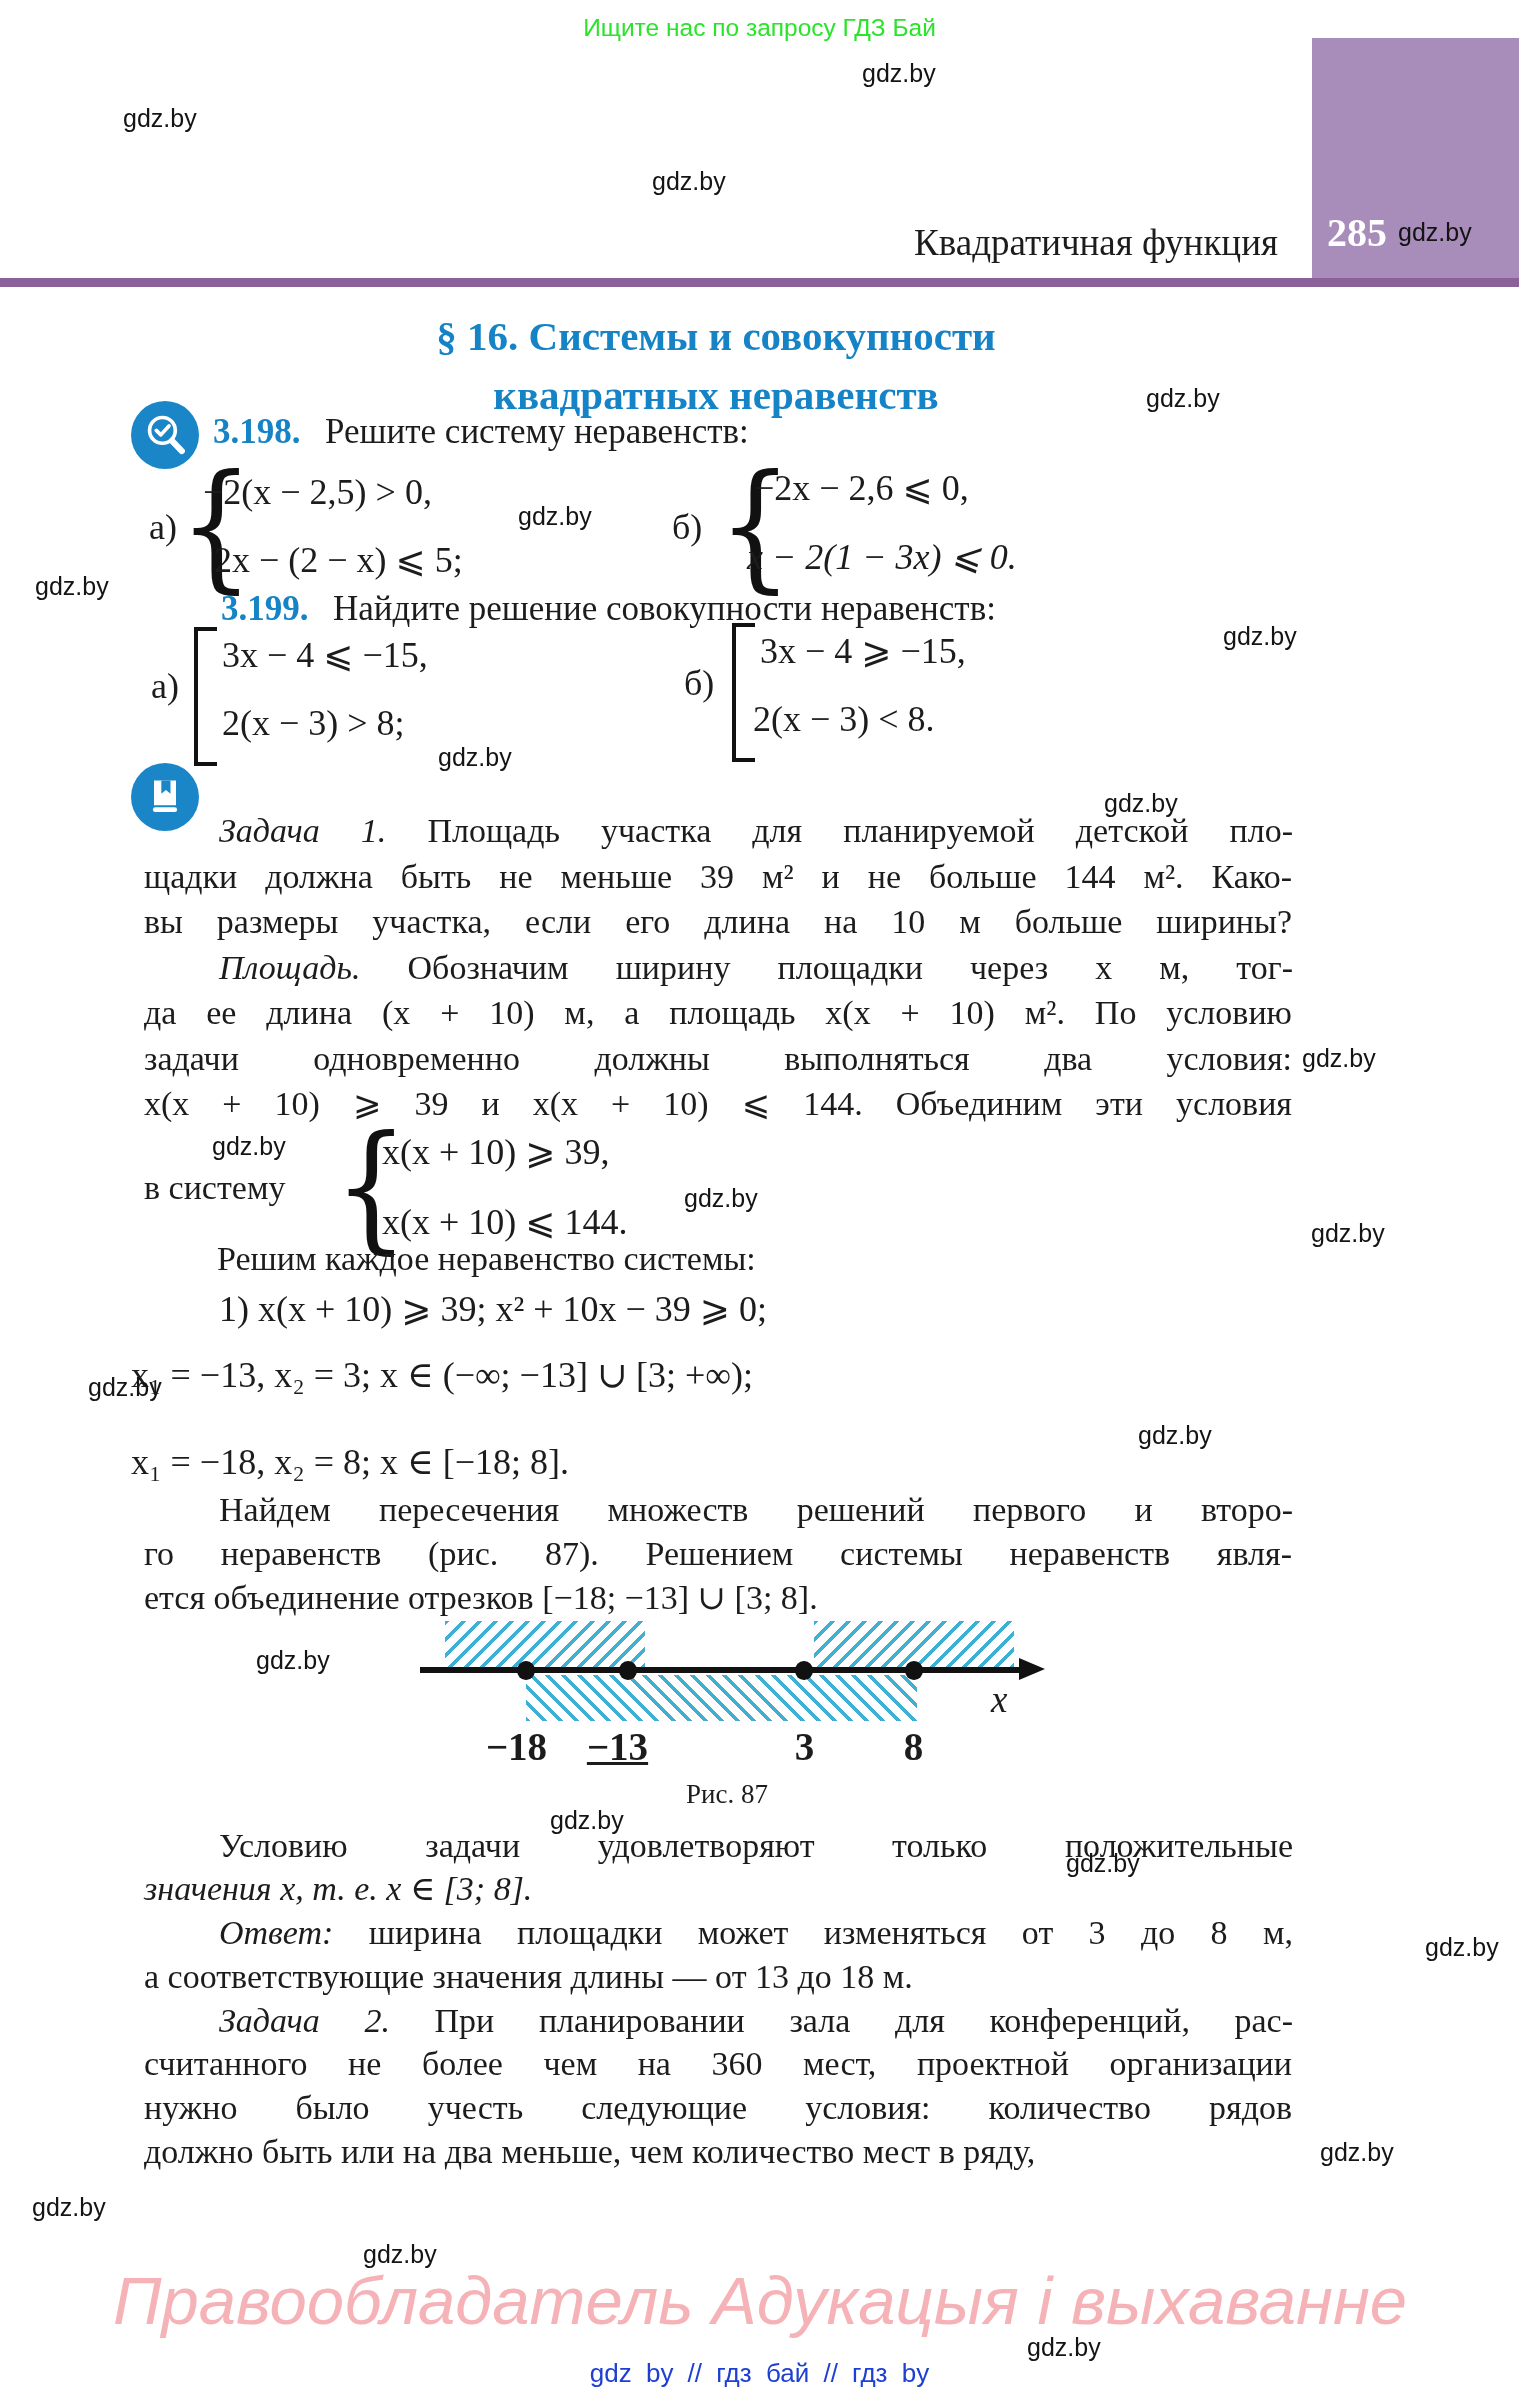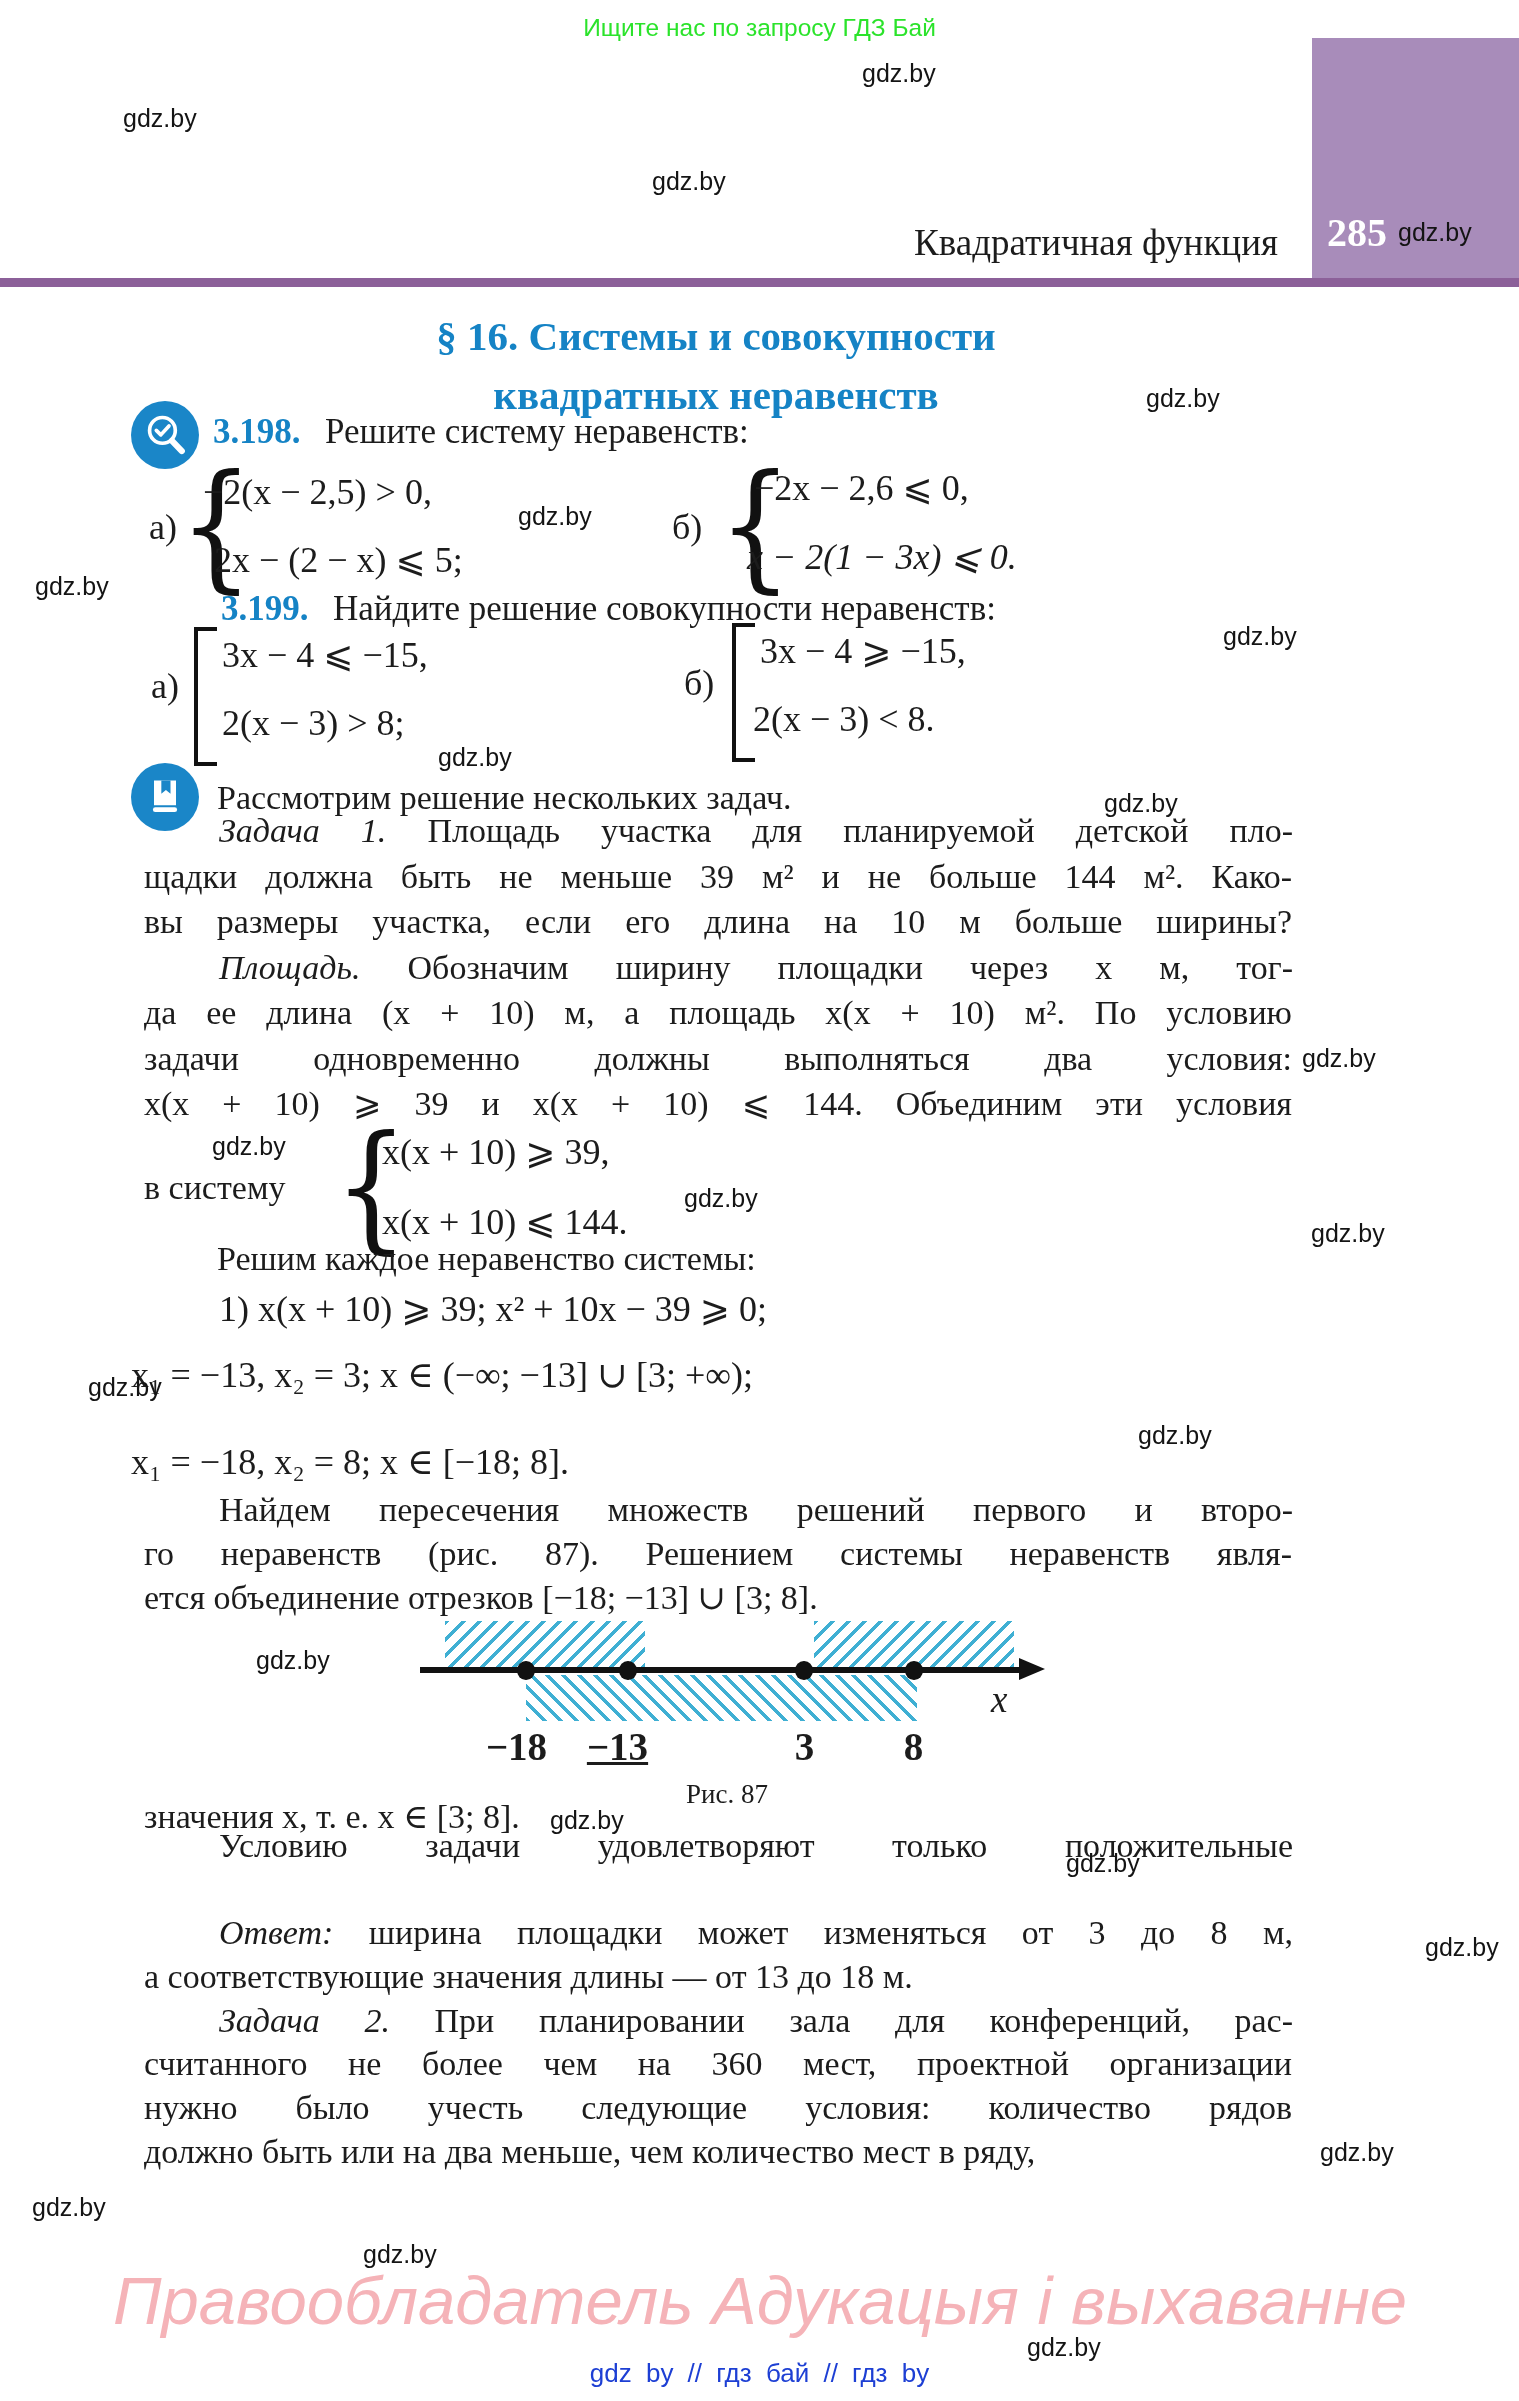--- a/index.html
+++ b/index.html
@@ -85,21 +85,20 @@
   <div class="eq" style="left:760px;top:630px;">3x − 4 ⩾ −15,</div>
   <div class="eq" style="left:753px;top:698px;">2(x − 3) &lt; 8.</div>
 
   <div class="icon-circle" style="left:131px;top:763px;">
     <svg width="44" height="44" viewBox="0 0 24 24">
       <path d="M6 3h12v13.5H6z" fill="#ffffff"></path>
       <path d="M10 3v7.2l2.5-2 2.5 2V3z" fill="#1a86c8"></path>
       <rect x="5.4" y="17.6" width="13.2" height="2.6" rx="1.3" fill="#ffffff"></rect>
     </svg>
   </div>
-  <div class="line" style="left:217px;top:777px;">Рассмотрим решение нескольких задач.</div>
 
   <div class="line just" style="left:219px;top:810px;width:1074px;">
     <span class="it">Задача 1.</span>
     <span>Площадь участка для планируемой детской пло-</span>
   </div>
   <div class="line just" style="left:144px;top:856px;width:1148px;">щадки должна быть не меньше 39 м² и не больше 144 м². Како-</div>
   <div class="line just" style="left:144px;top:901px;width:1148px;">вы размеры участка, если его длина на 10 м больше ширины?</div>
   <div class="line just" style="left:219px;top:947px;width:1074px;">
     <span class="it">Площадь.</span>
     <span>Обозначим ширину площадки через x м, тог-</span>
@@ -133,21 +132,21 @@
     <div class="dot" style="left:485px;top:44px;"></div>
     <div class="ticklabel" style="left:44px;top:107px;">−18</div>
     <div class="ticklabel" style="left:145px;top:107px;text-decoration:underline;">−13</div>
     <div class="ticklabel" style="left:332px;top:107px;">3</div>
     <div class="ticklabel" style="left:441px;top:107px;">8</div>
     <div class="it" style="position:absolute;left:571px;top:61px;font-size:37px;">x</div>
   </div>
   <div class="line" style="left:613px;top:1773px;width:228px;text-align:center;font-size:27px;white-space:nowrap;">Рис. 87</div>
 
   <div class="line just" style="left:219px;top:1825px;width:1074px;">Условию задачи удовлетворяют только положительные</div>
-  <div class="line" style="left:144px;top:1796px;">значения x, т. е. x ∈ [3; 8].</div>
+  <div class="line" style="left:144px;top:1868px;font-style:italic;">значения x, т. е. x ∈ [3; 8].</div>
   <div class="line just" style="left:219px;top:1912px;width:1074px;">
     <span class="it">Ответ:</span>
     <span>ширина площадки может изменяться от 3 до 8 м,</span>
   </div>
   <div class="line" style="left:144px;top:1956px;">а соответствующие значения длины — от 13 до 18 м.</div>
   <div class="line just" style="left:219px;top:2000px;width:1074px;">
     <span class="it">Задача 2.</span>
     <span>При планировании зала для конференций, рас-</span>
   </div>
   <div class="line just" style="left:144px;top:2043px;width:1148px;">считанного не более чем на 360 мест, проектной организации</div>

